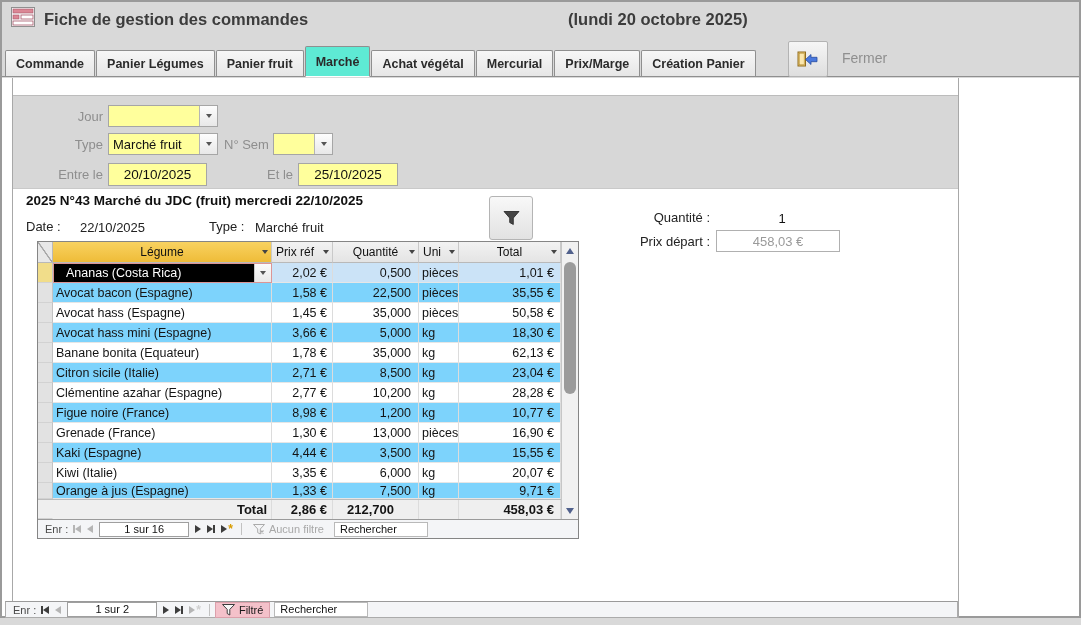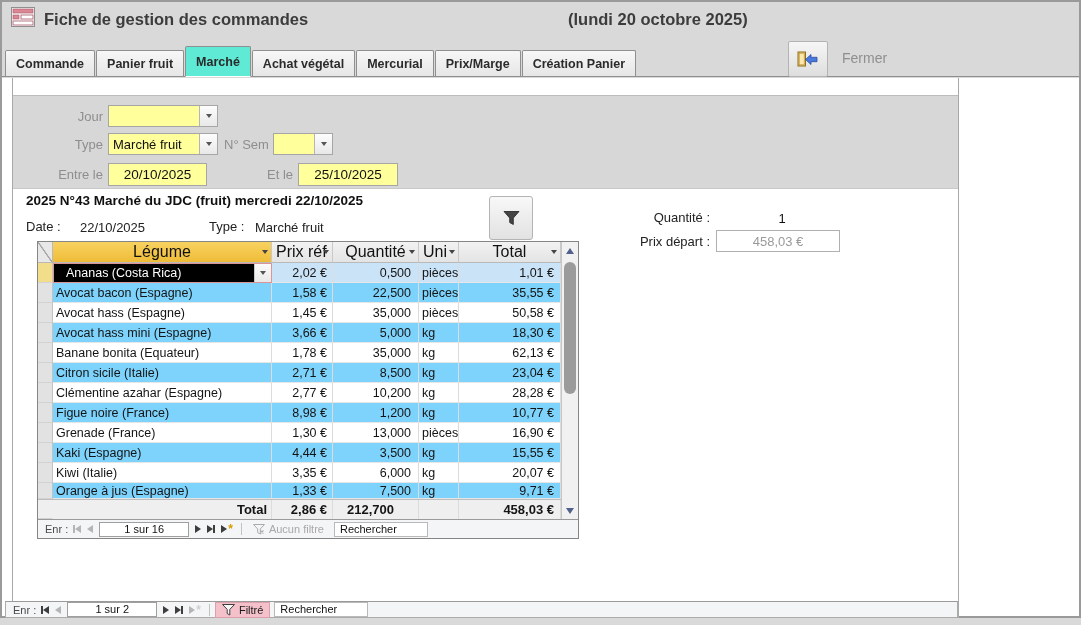--- a/index.html
+++ b/index.html
@@ -40,21 +40,21 @@
 
   
   .rec-title{position:absolute;left:24px;top:115px;font-size:13.5px;font-weight:bold;color:#101010;}
   .plain{position:absolute;font-size:13px;color:#222;}
   .qty-val{position:absolute;left:760px;top:133px;width:40px;text-align:center;font-size:13px;color:#111;}
   .price-box{position:absolute;left:714px;top:152px;width:124px;height:22px;border:1px solid #b0b0b0;background:#fff;box-sizing:border-box;display:flex;align-items:center;justify-content:center;font-size:13px;color:#9a9a9a;}
 
   
   .sheet{position:absolute;left:35px;top:163px;width:542px;height:298px;border:1px solid #858585;background:#fff;box-sizing:border-box;}
   .hrow{display:flex;height:21px;}
-  .h{box-sizing:border-box;border-right:1px solid #c9c9c9;border-bottom:1px solid #b9b9b9;background:linear-gradient(#f2f2f2,#e4e4e4);font-size:16px;color:#111;display:flex;align-items:center;justify-content:center;position:relative;}
+  .h{box-sizing:border-box;border-right:1px solid #c9c9c9;border-bottom:1px solid #b9b9b9;background:linear-gradient(#f2f2f2,#e4e4e4);font-size:12px;color:#111;display:flex;align-items:center;justify-content:center;position:relative;}
   .h .sort{position:absolute;right:3px;top:8px;width:0;height:0;border-left:3.5px solid transparent;border-right:3.5px solid transparent;border-top:4px solid #444;}
   .h.left{justify-content:flex-start;padding-left:4px;}
   .h.amber{background:linear-gradient(#f8d261,#efbc38);}
   .corner{width:15px;box-sizing:border-box;border-right:1px solid #b9b9b9;border-bottom:1px solid #b9b9b9;background:#e8e8e8 linear-gradient(to top right,transparent 46%,#a8a8a8 48%,#a8a8a8 52%,transparent 54%);}
   .w-lg{width:219px;} .w-pr{width:61px;} .w-qt{width:86px;} .w-un{width:40px;} .w-tt{width:102px;}
   .drow{display:flex;height:20px;background:#fff;}
   .drow.alt{background:#7dd3fc;}
   .drow.sel .c{background:#cbe3f7;}
   .drow.partial{height:16px;overflow:hidden;}
   .rowsel{width:15px;box-sizing:border-box;background:#e2e2e2;border-right:1px solid #c2c2c2;border-bottom:1px solid #d2d2d2;}
@@ -108,20 +108,21 @@
       <rect x="2" y="8" width="6" height="4" fill="#db8795" stroke="#a9576a" stroke-width="0.6"></rect>
       <rect x="10" y="8" width="12" height="4" fill="#fff" stroke="#a9576a" stroke-width="0.8"></rect>
       <rect x="2" y="14" width="20" height="4" fill="#fff" stroke="#a9576a" stroke-width="0.8"></rect>
     </svg>
     <div class="hdr-title">Fiche de gestion des commandes</div>
     <div class="hdr-date">(lundi 20 octobre 2025)</div>
   </div>
 
   <div class="tabstrip">
       <div class="tab">Commande</div>
+      <div class="tab">Panier Légumes</div>
       <div class="tab">Panier fruit</div>
       <div class="tab active">Marché</div>
       <div class="tab">Achat végétal</div>
       <div class="tab">Mercurial</div>
       <div class="tab">Prix/Marge</div>
       <div class="tab">Création Panier</div>
     </div>
 
   <div class="close-btn">
     <svg width="22" height="17" viewBox="0 0 22 17">

